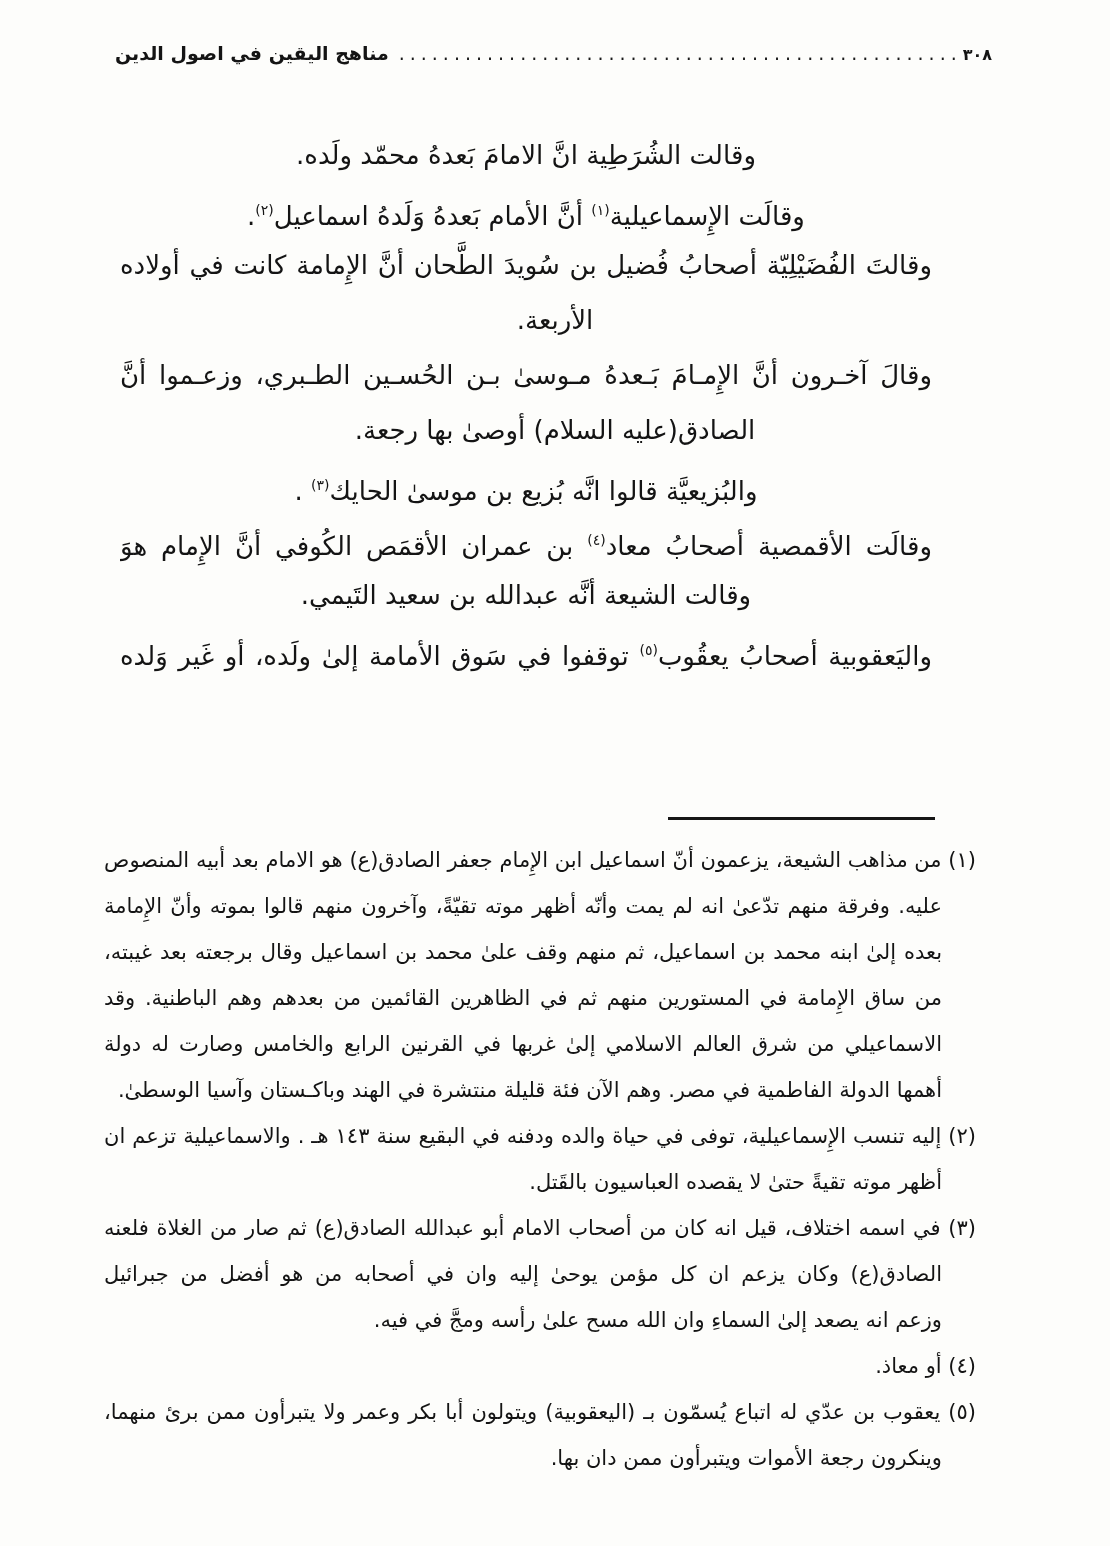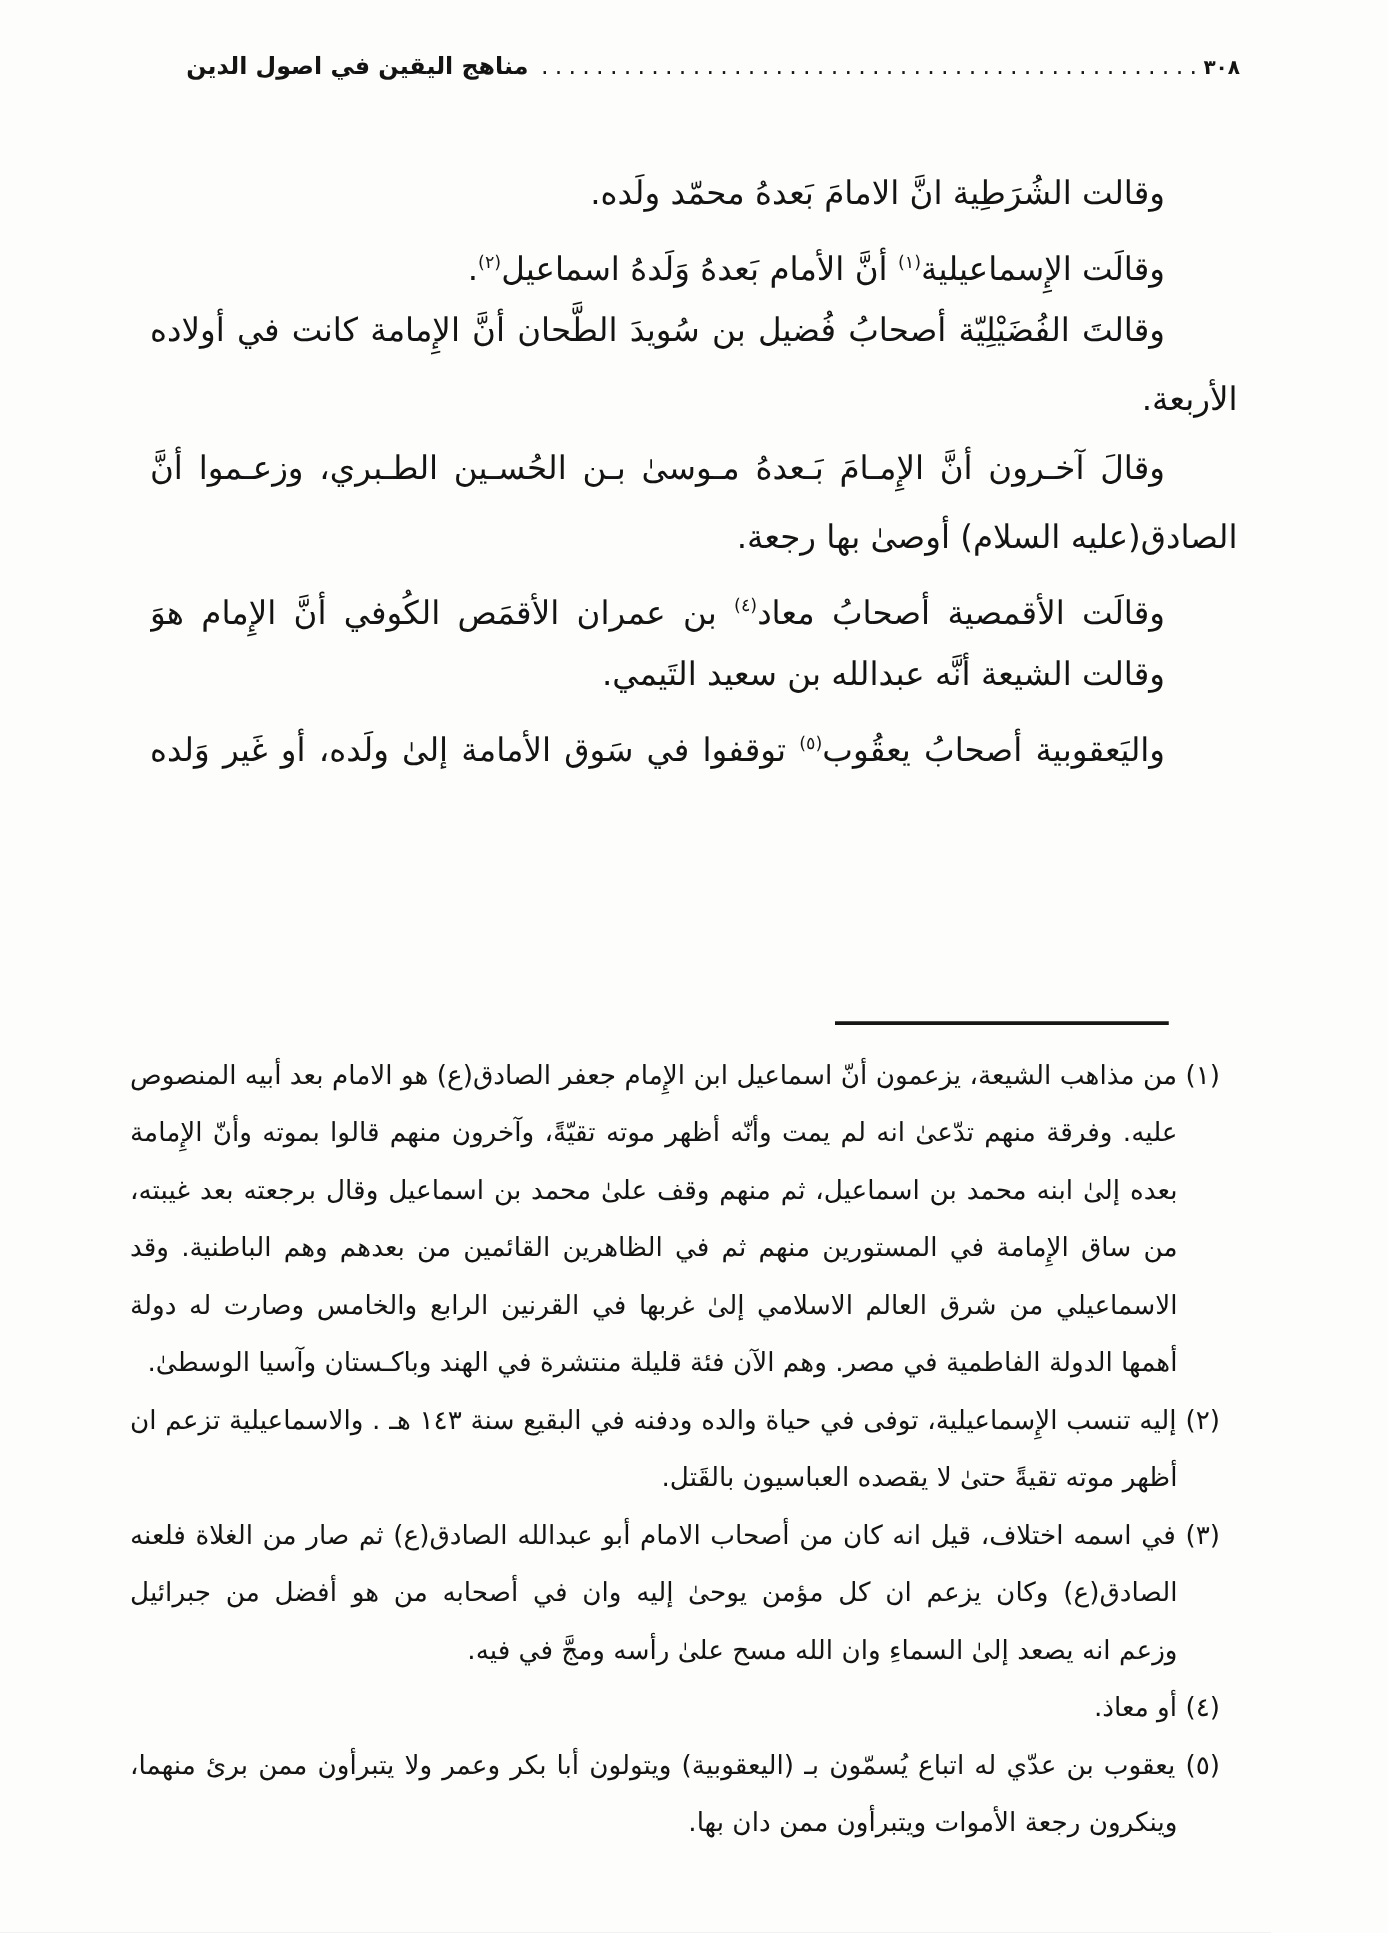--- a/index.html
+++ b/index.html
@@ -11,36 +11,36 @@
     color:#141414;
     font-family:"DejaVu Sans",sans-serif;
     overflow:hidden;
   }
   
   .header{
     position:absolute;top:42px;left:115px;right:118px;
     display:flex;align-items:baseline;direction:ltr;
   }
   .running-title{
-    direction:rtl;font-size:19px;font-weight:bold;white-space:nowrap;margin-left:34px;
+    direction:rtl;font-size:19px;font-weight:bold;white-space:nowrap;
   }
   .leader{
     flex:1;overflow:hidden;white-space:nowrap;direction:ltr;
     font-size:19px;letter-spacing:5px;padding:0 10px;color:#1a1a1a;
     text-align:center;
   }
   .page-number{
     direction:rtl;font-size:16px;font-weight:bold;white-space:nowrap;
   }
   
   .body{
     position:absolute;top:128px;right:120px;left:120px;
     direction:rtl;font-size:26px;line-height:55px;
   }
-  .bl{height:55px;overflow:hidden;text-align:right;}
+  .bl{height:55px;overflow:hidden;text-align:center;}
   .bl.first{text-indent:58px;}
   .bl.jl{text-align:justify;text-align-last:justify;}
   .supref{font-size:14px;vertical-align:10px;letter-spacing:0;}
   
   .fnrule{
     position:absolute;top:817px;right:175px;
     width:267px;height:3px;background:#161616;
   }
   
   .footnotes{
@@ -62,20 +62,21 @@
     <span class="page-number">٣٠٨</span>
   </div>
 
   <div class="body">
     <div class="bl first">وقالت الشُرَطِية انَّ الامامَ بَعدهُ محمّد ولَده.</div>
     <div class="bl first"><span>وقالَت الإِسماعيلية</span><span class="supref">(١)</span><span> أنَّ الأمام بَعدهُ وَلَدهُ اسماعيل</span><span class="supref">(٢)</span><span>.</span></div>
     <div class="bl first jl">وقالتَ الفُضَيْلِيّة أصحابُ فُضيل بن سُويدَ الطَّحان أنَّ الإِمامة كانت في أولاده</div>
     <div class="bl">الأربعة.</div>
     <div class="bl first jl">وقالَ آخـرون أنَّ الإِمـامَ بَـعدهُ مـوسىٰ بـن الحُسـين الطـبري، وزعـموا أنَّ</div>
     <div class="bl">الصادق(عليه السلام) أوصىٰ بها رجعة.</div>
+    <div class="bl first"><span>والبُزيعيَّة قالوا انَّه بُزيع بن موسىٰ الحايك</span><span class="supref">(٣)</span><span> .</span></div>
     <div class="bl first jl"><span>وقالَت الأقمصية أصحابُ معاد</span><span class="supref">(٤)</span><span> بن عمران الأقمَص الكُوفي أنَّ الإِمام هوَ مَعادُ.</span></div>
     <div class="bl first">وقالت الشيعة أنَّه عبدالله بن سعيد التَيمي.</div>
     <div class="bl first jl"><span>واليَعقوبية أصحابُ يعقُوب</span><span class="supref">(٥)</span><span> توقفوا في سَوق الأمامة إلىٰ ولَده، أو غَير وَلده</span></div>
   </div>
 
   <div class="fnrule"></div>
 
   <div class="footnotes">
     <div class="fl jl">(١) من مذاهب الشيعة، يزعمون أنّ اسماعيل ابن الإِمام جعفر الصادق(ع) هو الامام بعد أبيه المنصوص</div>
     <div class="fl cont jl">عليه. وفرقة منهم تدّعىٰ انه لم يمت وأنّه أظهر موته تقيّةً، وآخرون منهم قالوا بموته وأنّ الإِمامة انتقلت</div>

